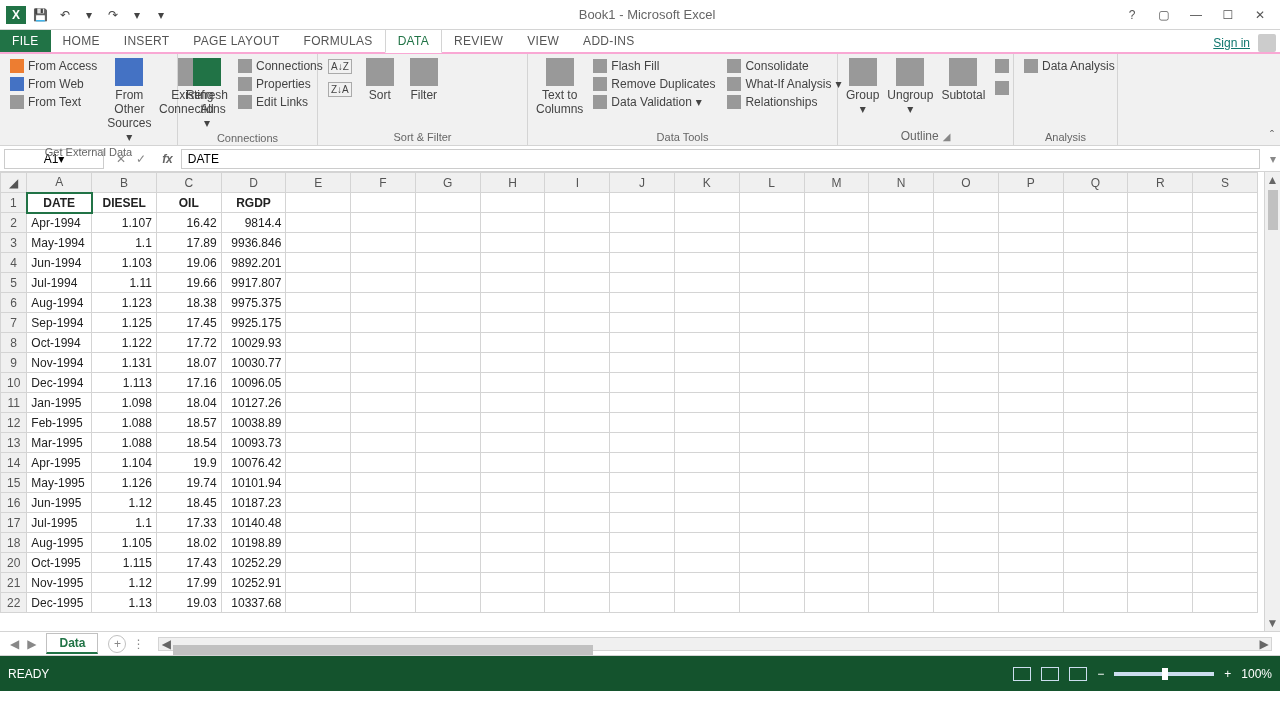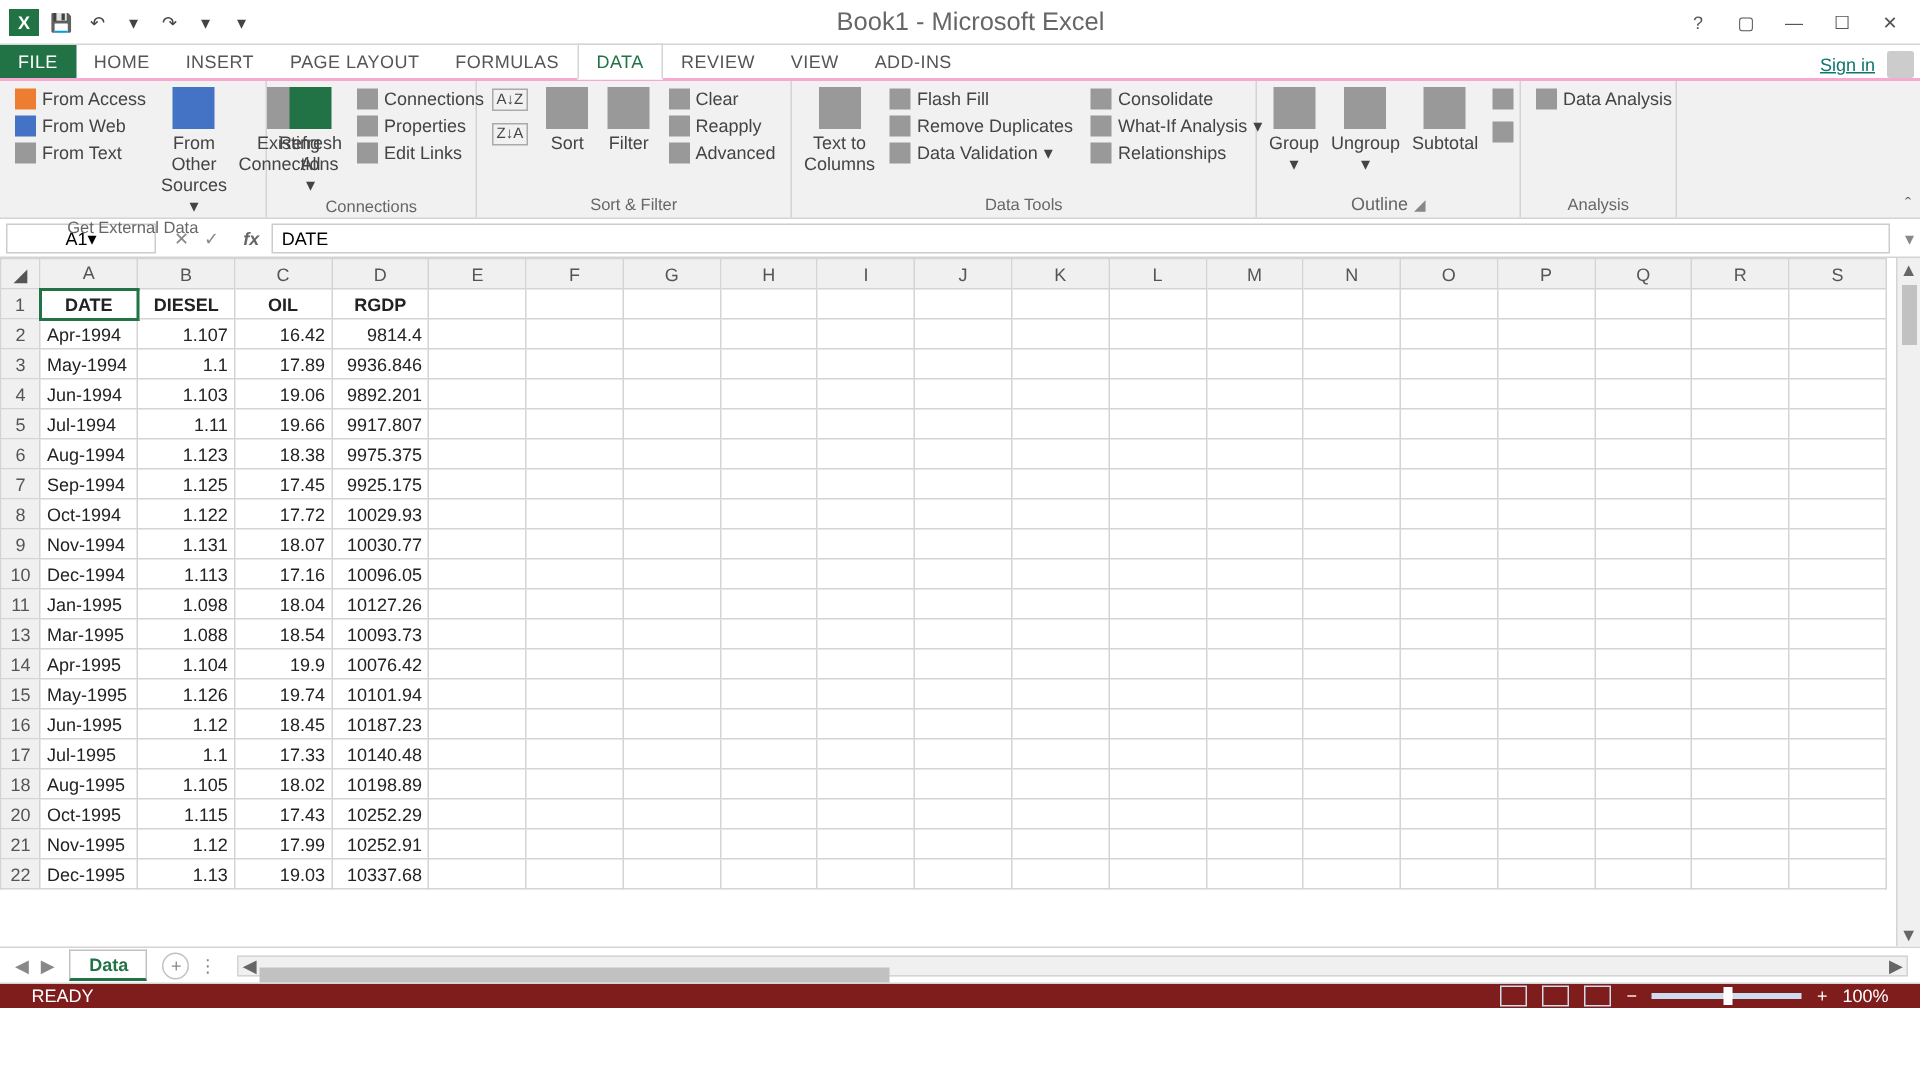--- a/index.html
+++ b/index.html
@@ -1,20 +1,20 @@
 <!DOCTYPE html>
 <html><head>
 <meta charset="utf-8">
 <style>
 * { margin: 0; padding: 0; box-sizing: border-box; font-family: "Segoe UI", Tahoma, sans-serif; font-size: 12px; user-select: none; }
 body { background: #fff; width: 1280px; height: 720px; overflow: hidden; }
 .titlebar { height: 30px; background: #fff; display: flex; align-items: center; border-bottom: 1px solid #d4d4d4; }
 .qat { display: flex; align-items: center; gap: 6px; padding: 0 6px; }
 .qat-icon { width: 18px; height: 18px; display: flex; align-items: center; justify-content: center; color: #444; }
-.title-center { flex: 1; text-align: center; color: #666; font-size: 17px; }
+.title-center { flex: 1; text-align: center; color: #666; font-size: 13px; }
 .title-right { display: flex; align-items: center; gap: 4px; padding-right: 6px; }
 .win-btn { width: 28px; height: 20px; display: flex; align-items: center; justify-content: center; color: #555; }
 .tabstrip { height: 24px; background: #fff; display: flex; align-items: flex-end; border-bottom: 2px solid #f9a8d4; }
 .tab { padding: 4px 12px; color: #555; font-size: 12px; letter-spacing: 0.3px; }
 .tab.file { background: #217346; color: #fff; }
 .tab.active { background: #fff; color: #217346; border: 1px solid #d4d4d4; border-bottom: 1px solid #fff; position: relative; top: 1px; }
 .tab-right { margin-left: auto; display: flex; align-items: center; padding-right: 4px; gap: 8px; }
 .signin { color: #0f766e; text-decoration: underline; font-size: 12px; }
 .avatar { width: 18px; height: 18px; background: #ccc; border-radius: 2px; }
 .ribbon { height: 92px; background: #f1f1f1; border-bottom: 1px solid #d4d4d4; display: flex; position:relative; }
@@ -51,21 +51,21 @@
 .vscroll .arrow { height:16px; color:#666; display:flex; align-items:center; justify-content:center; width:100%; }
 .vscroll .thumb { width:10px; height:40px; background:#c1c1c1; margin-top:2px; }
 .sheetbar { height: 24px; background: #fff; border-bottom: 1px solid #d4d4d4; display: flex; align-items: center; }
 .sheetnav { display:flex; gap:8px; padding:0 10px; color:#888; }
 .sheet-tab { border:1px solid #c1c1c1; border-bottom:2px solid #217346; padding:2px 12px; font-weight:bold; color:#217346; background:#fff; }
 .add-sheet { width:18px; height:18px; border:1px solid #c1c1c1; border-radius:50%; display:flex; align-items:center; justify-content:center; color:#888; margin-left:10px; }
 .hscroll { flex:1; margin:0 8px; height:14px; background:#f0f0f0; border:1px solid #d4d4d4; display:flex; align-items:center; }
 .hscroll .arrow { width:14px; text-align:center; color:#666; }
 .hscroll .track { flex:1; position:relative; }
 .hscroll .thumb { position:absolute; left:0; width:420px; height:10px; top:1px; background:#c1c1c1; }
-.statusbar { height: 16px; background: #7f1d1d; color: #fff; display: flex; align-items: center; padding: 0 21px; font-size: 11px; }
+.statusbar { height: 35px; background: #14532d; color: #fff; display: flex; align-items: center; padding: 0 8px; font-size: 11px; }
 .statusbar .right { margin-left:auto; display:flex; align-items:center; gap:10px; }
 .view-btn { width:18px; height:14px; border:1px solid #cde; }
 .zoom-slider { width:100px; height:4px; background:#cde; position:relative; }
 .zoom-slider .knob { position:absolute; left:48px; top:-4px; width:6px; height:12px; background:#fff; }
 .dlauncher { font-size:10px; color:#888; margin-left:4px; }
 </style>
 </head>
 <body>
 
 <div class="titlebar">
@@ -170,34 +170,20 @@
           </div>
       </div>
       <div class="bigcmd" style="width:36px;">
           <span class="ico grey" style="width:28px;height:28px;"></span>
           <span>Sort</span>
         </div>
       <div class="bigcmd" style="width:36px;">
           <span class="ico grey" style="width:28px;height:28px;"></span>
           <span>Filter</span>
         </div>
-      <div class="vstack">
-        <div class="cmd">
-            <span class="ico grey"></span>
-            <span>Clear</span>
-          </div>
-        <div class="cmd">
-            <span class="ico grey"></span>
-            <span>Reapply</span>
-          </div>
-        <div class="cmd">
-            <span class="ico grey"></span>
-            <span>Advanced</span>
-          </div>
-      </div>
     </div>
     <div class="group-label">Sort &amp; Filter</div>
   </div>
 
   <div class="group" style="width:310px;">
     <div class="group-body">
       <div class="bigcmd" style="width:50px;">
           <span class="ico grey" style="width:28px;height:28px;"></span>
           <span>Text to Columns</span>
         </div>
@@ -554,20 +540,42 @@
           <td></td>
           <td></td>
           <td></td>
           <td></td>
           <td></td>
           <td></td>
           <td></td>
           <td></td>
         </tr>
         <tr>
+          <th class="rowhdr">12</th>
+          <td class="left">Feb-1995</td>
+          <td>1.088</td>
+          <td>18.57</td>
+          <td>10038.89</td>
+          <td></td>
+          <td></td>
+          <td></td>
+          <td></td>
+          <td></td>
+          <td></td>
+          <td></td>
+          <td></td>
+          <td></td>
+          <td></td>
+          <td></td>
+          <td></td>
+          <td></td>
+          <td></td>
+          <td></td>
+        </tr>
+        <tr>
           <th class="rowhdr">13</th>
           <td class="left">Mar-1995</td>
           <td>1.088</td>
           <td>18.54</td>
           <td>10093.73</td>
           <td></td>
           <td></td>
           <td></td>
           <td></td>
           <td></td>

